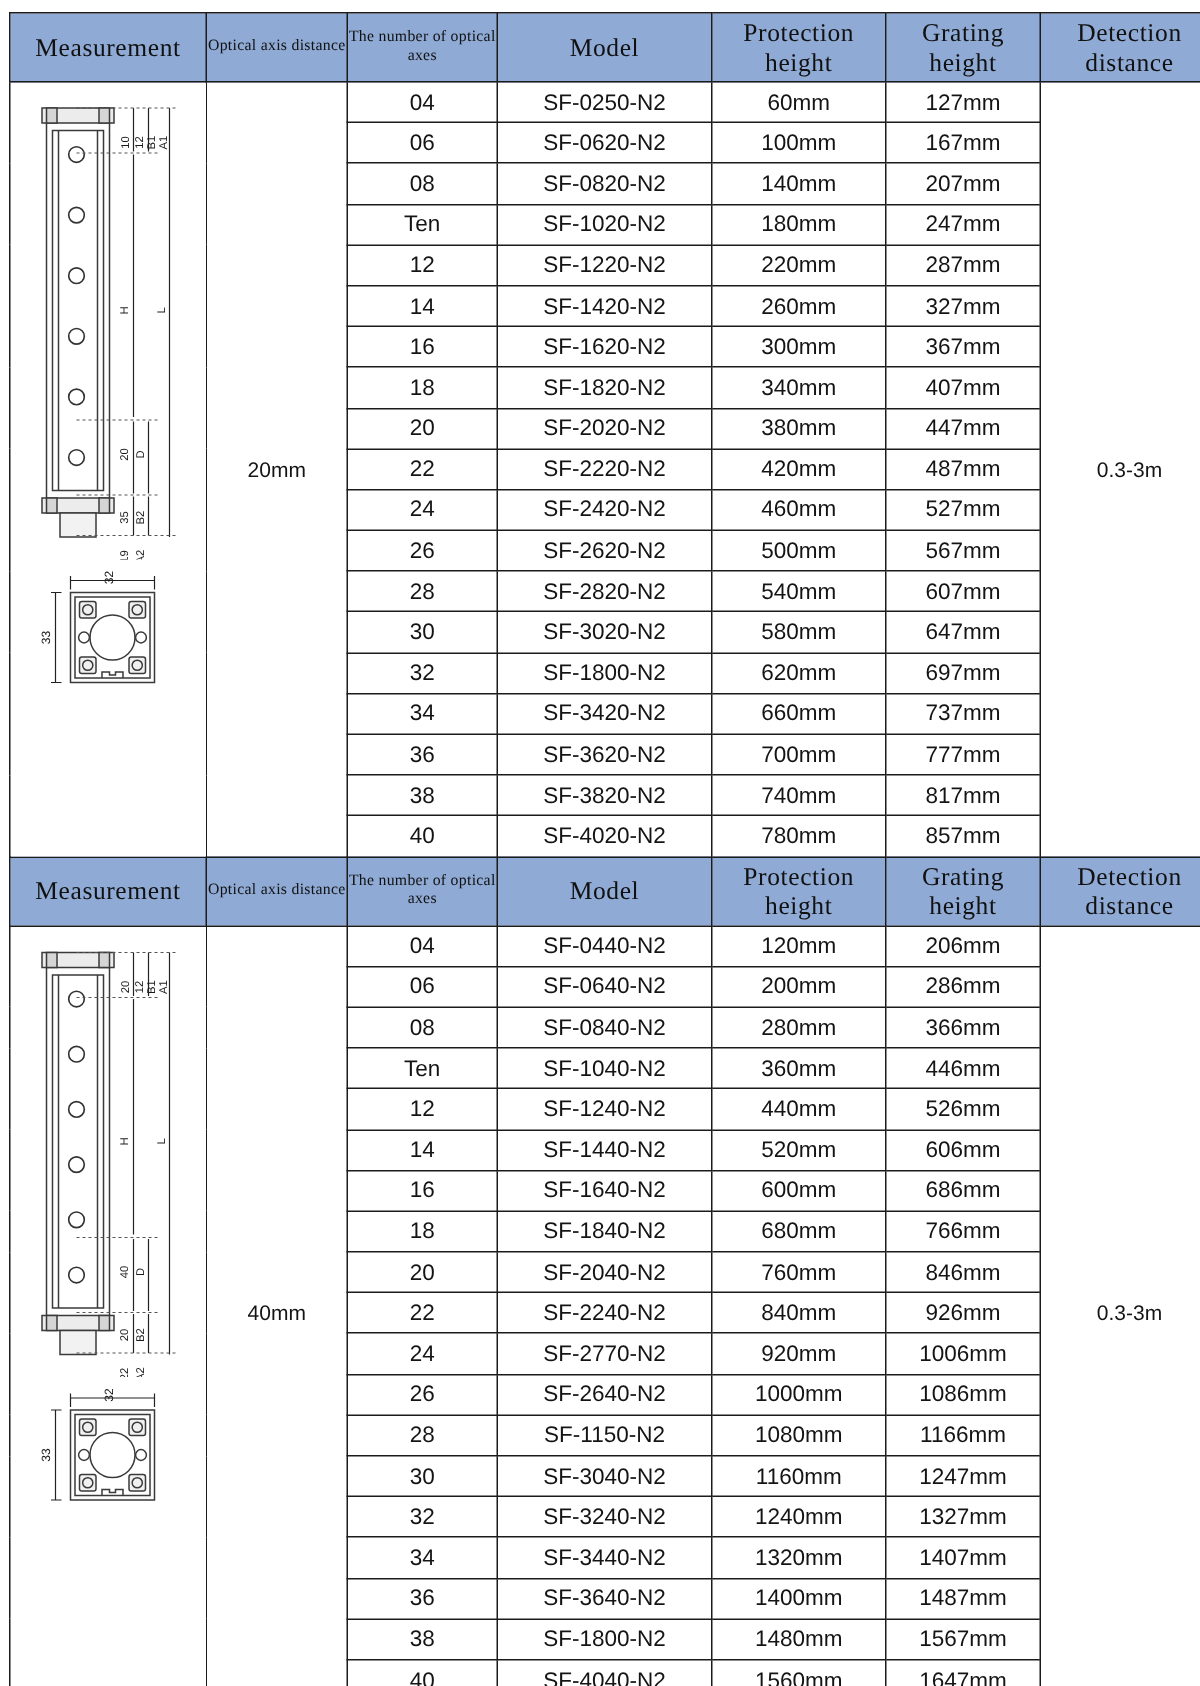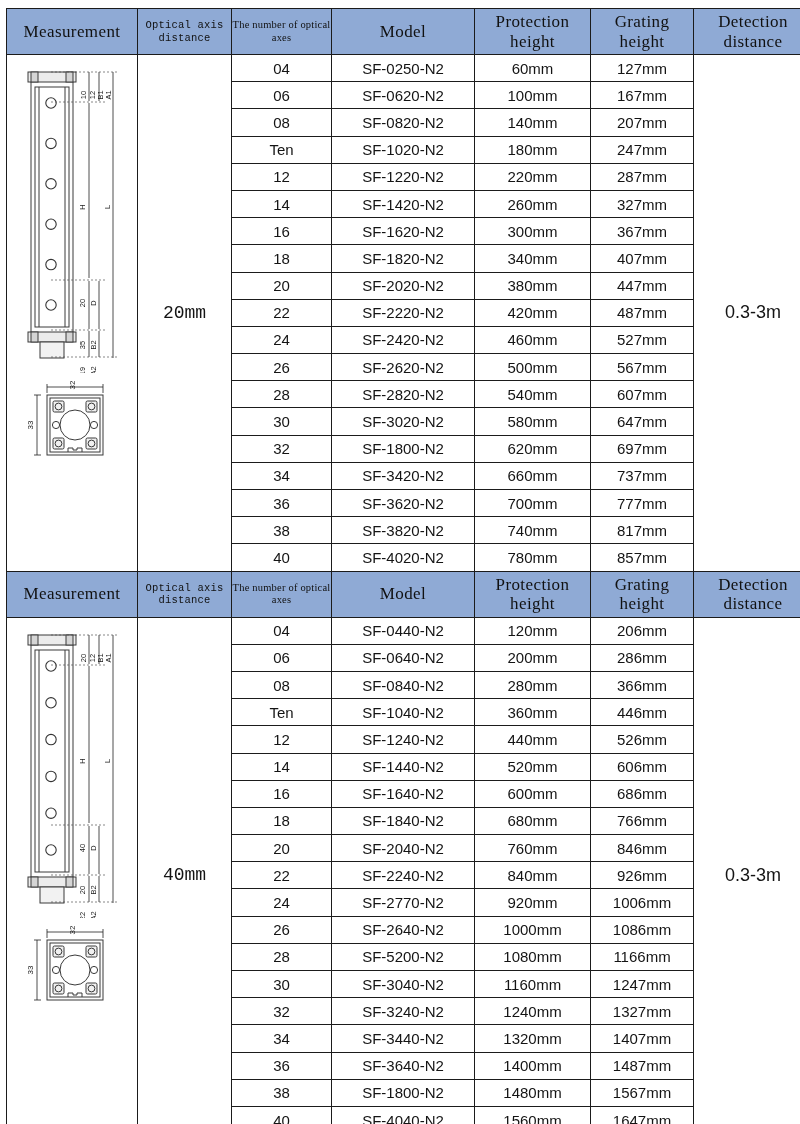--- a/index.html
+++ b/index.html
@@ -44,24 +44,24 @@
     height: 27.2px;
     font-size: 15px;
     color: #141414;
     font-family: "Liberation Sans", sans-serif;
   }
   td.axes   { width: 100px; }
   td.model  { width: 143px; margin-top: 27px; }
   td.prot   { width: 116px; }
   td.grat   { width: 103px; margin-top: 20px; }
   td.meas   { width: 131px; }
-  td.oad    { width: 94px; font-family: Liberation Mono, monospace; }
+  td.oad    { width: 94px; }
   td.dist   { width: 119px; }
 
-  td.oad-val, td.dist-val { font-size: 18px; }
+  td.oad-val, td.dist-val { font-size: 14px; }
 
   
   td.draw-cell { padding: 0; background:#fff; position: relative; }
   .draw-wrap {
     position: relative;
     width: 100%;
     height: 100%;
     display: block;
   }
   svg.drawing { display: block; margin: 0 auto; }
@@ -451,21 +451,21 @@
           <td class="grat">1006mm</td>
         </tr>
         <tr class="data">
           <td class="axes">26</td>
           <td class="model">SF-2640-N2</td>
           <td class="prot">1000mm</td>
           <td class="grat">1086mm</td>
         </tr>
         <tr class="data">
           <td class="axes">28</td>
-          <td class="model">SF-5200-N2</td>
+          <td class="model">SF-1150-N2</td>
           <td class="prot">1080mm</td>
           <td class="grat">1166mm</td>
         </tr>
         <tr class="data">
           <td class="axes">30</td>
           <td class="model">SF-3040-N2</td>
           <td class="prot">1160mm</td>
           <td class="grat">1247mm</td>
         </tr>
         <tr class="data">

